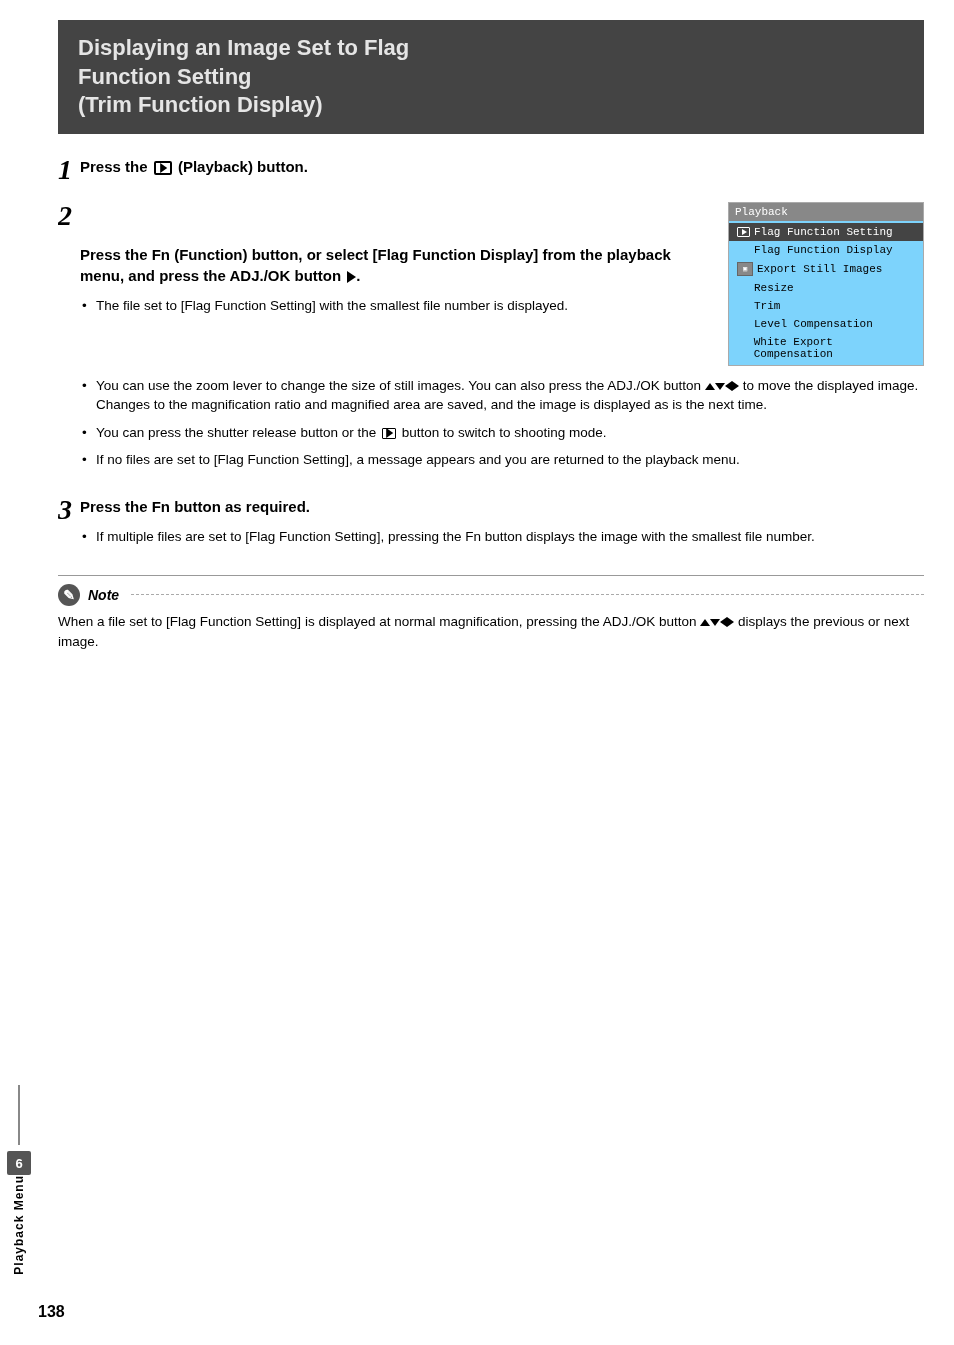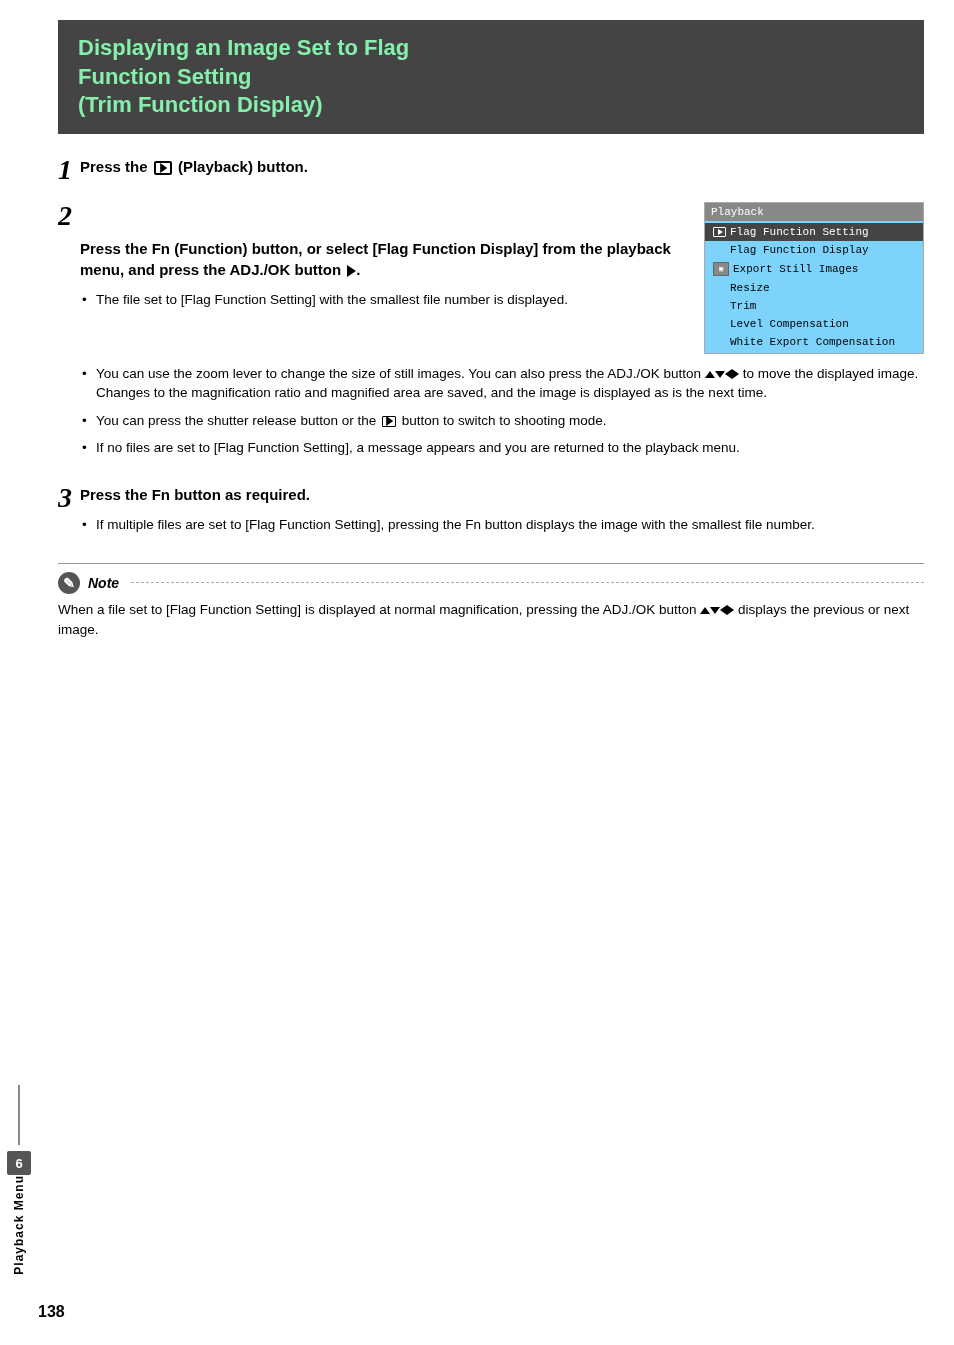--- a/index.html
+++ b/index.html
@@ -54,21 +54,21 @@
 
     
     .main {
       margin-left: 38px;
       padding: 20px 30px 30px 20px;
     }
 
     
     .title-block {
       background: #444444;
-      color: #86efac;
+      color: #e5e5e5;
       padding: 14px 20px;
       margin-bottom: 22px;
     }
 
     .title-block h1 {
       font-size: 22px;
       font-weight: bold;
       font-family: Arial, Helvetica, sans-serif;
       line-height: 1.3;
     }
@@ -142,21 +142,21 @@
       gap: 16px;
       align-items: center;
     }
 
     .step2-text {
       flex: 1;
     }
 
     
     .menu-screenshot {
-      width: 220px;
+      width: 196px;
       flex-shrink: 0;
       border: 1px solid #aaa;
       background: #d8d8d8;
       font-family: 'Courier New', Courier, monospace;
       font-size: 11px;
     }
 
     .menu-title-bar {
       background: #888;
       color: #fff;

